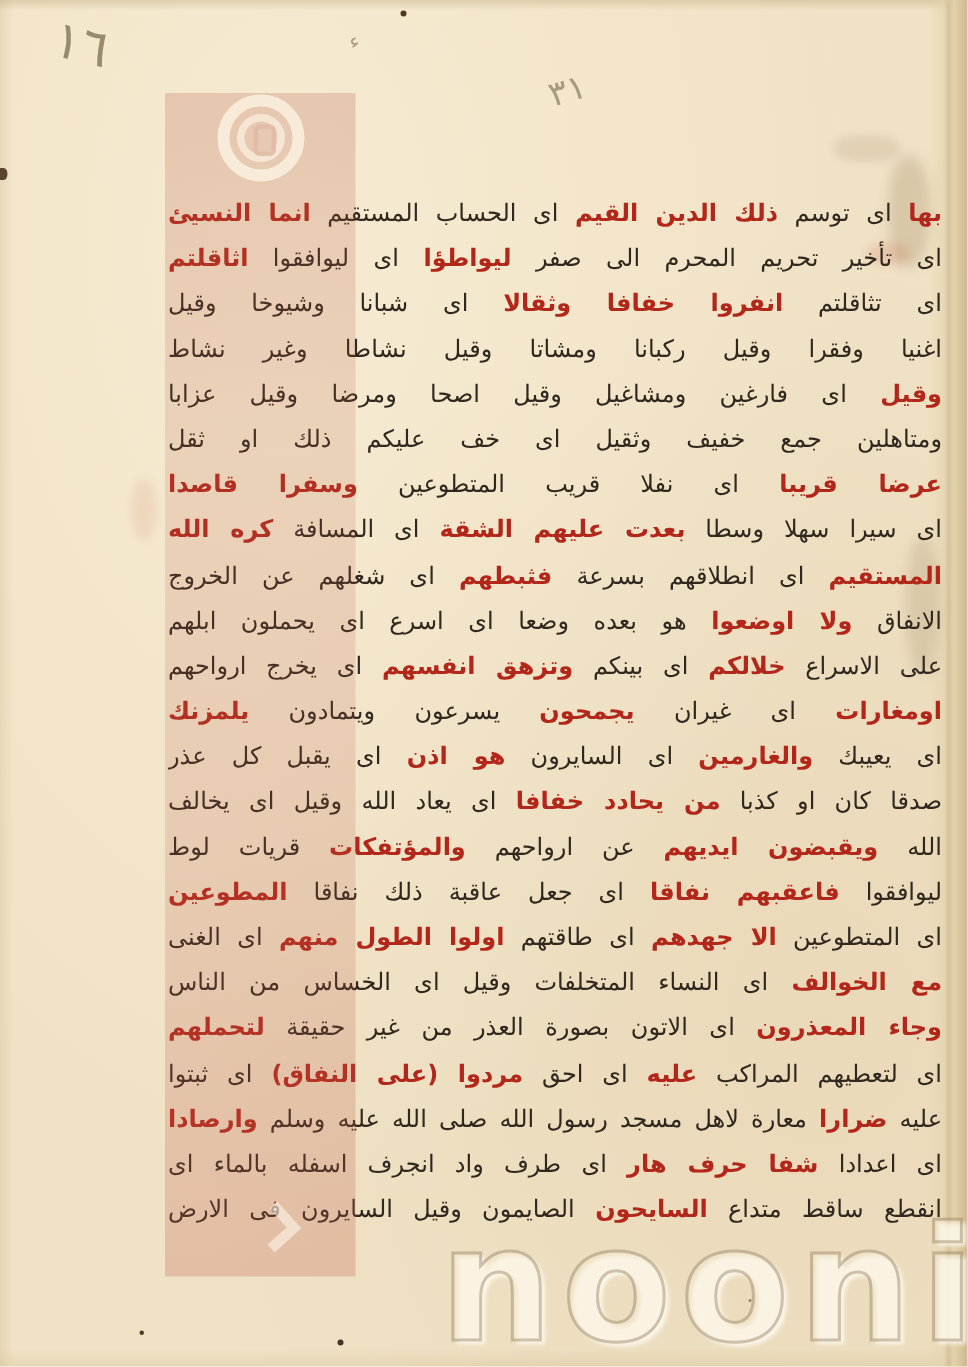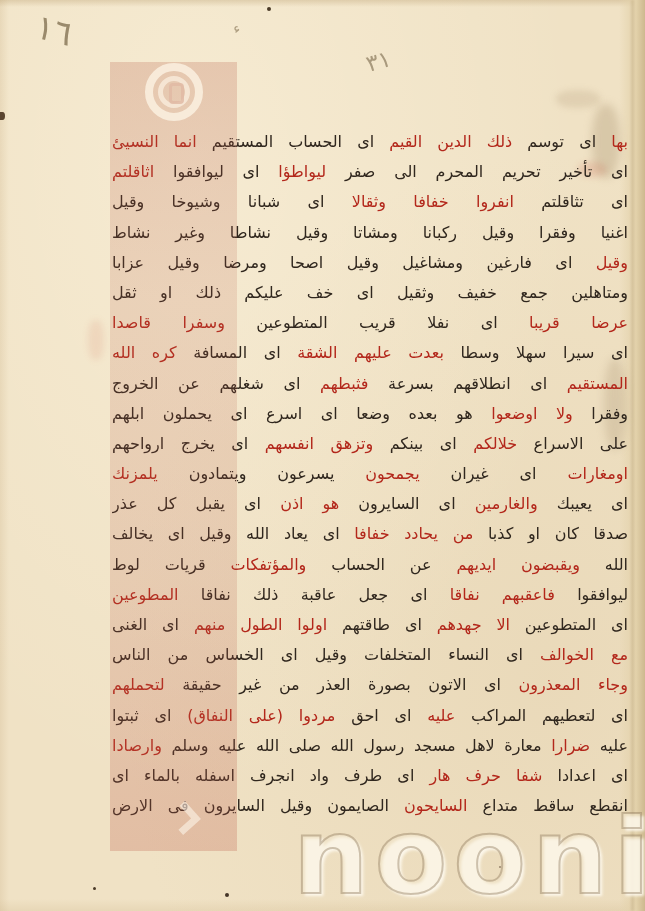--- a/index.html
+++ b/index.html
@@ -45,21 +45,21 @@
   .s1{left:267px;top:7px;width:4px;height:4px;background:#4a3a28;}
   .s2{left:0px;top:112px;width:5px;height:8px;background:#5a4530;border-radius:0 50% 50% 0;}
   .s3{left:93px;top:887px;width:3px;height:3px;background:#4a3a28;}
   .s4{left:225px;top:893px;width:4px;height:4px;background:#443527;}
   .s5{left:499px;top:866px;width:2px;height:2px;background:rgba(80,60,40,0.55);}
   
   .text-block{position:absolute;left:112px;top:127px;width:516px;z-index:2;}
   .line{height:30.2px;line-height:30.2px;font-size:16px;text-align:justify;
     text-align-last:justify;overflow:hidden;}
   .ink{color:#30271e;}
-  .red{color:#b3271b;font-weight:400;}
+  .red{color:#b3271b;font-weight:700;}
   
   .chevron-wm{position:absolute;left:172px;top:806px;width:17px;height:17px;
     border-top:7px solid rgba(255,249,238,0.55);border-right:7px solid rgba(255,249,238,0.55);
     transform:rotate(48deg);z-index:4;}
   
   .text-wm{position:absolute;left:293px;top:804px;z-index:4;pointer-events:none;
     font-size:106px;font-weight:700;letter-spacing:6px;line-height:1;
     color:rgba(244,234,212,0.30);
     -webkit-text-stroke:2px rgba(138,116,86,0.40);
     text-shadow:3px 3px 3px rgba(255,251,242,0.85);}
@@ -89,26 +89,26 @@
   <div class="text-block" dir="rtl">
       <div class="line"><span class="red">بها</span> <span class="ink">اى توسم</span> <span class="red">ذلك الدين القيم</span> <span class="ink">اى الحساب المستقيم</span> <span class="red">انما النسيئ</span></div>
       <div class="line"><span class="ink">اى تأخير تحريم المحرم الى صفر</span> <span class="red">ليواطؤا</span> <span class="ink">اى ليوافقوا</span> <span class="red">اثاقلتم</span></div>
       <div class="line"><span class="ink">اى تثاقلتم</span> <span class="red">انفروا خفافا وثقالا</span> <span class="ink">اى شبانا وشيوخا وقيل</span></div>
       <div class="line"><span class="ink">اغنيا وفقرا وقيل ركبانا ومشاتا وقيل نشاطا وغير نشاط</span></div>
       <div class="line"><span class="red">وقيل</span> <span class="ink">اى فارغين ومشاغيل وقيل اصحا ومرضا وقيل عزابا</span></div>
       <div class="line"><span class="ink">ومتاهلين جمع خفيف وثقيل اى خف عليكم ذلك او ثقل</span></div>
       <div class="line"><span class="red">عرضا قريبا</span> <span class="ink">اى نفلا قريب المتطوعين</span> <span class="red">وسفرا قاصدا</span></div>
       <div class="line"><span class="ink">اى سيرا سهلا وسطا</span> <span class="red">بعدت عليهم الشقة</span> <span class="ink">اى المسافة</span> <span class="red">كره الله</span></div>
       <div class="line"><span class="red">المستقيم</span> <span class="ink">اى انطلاقهم بسرعة</span> <span class="red">فثبطهم</span> <span class="ink">اى شغلهم عن الخروج</span></div>
-      <div class="line"><span class="ink">وفقرا</span> <span class="red">ولا اوضعوا</span> <span class="ink">هو بعده وضعا اى اسرع اى يحملون ابلهم</span></div>
+      <div class="line"><span class="ink">الانفاق</span> <span class="red">ولا اوضعوا</span> <span class="ink">هو بعده وضعا اى اسرع اى يحملون ابلهم</span></div>
       <div class="line"><span class="ink">على الاسراع</span> <span class="red">خلالكم</span> <span class="ink">اى بينكم</span> <span class="red">وتزهق انفسهم</span> <span class="ink">اى يخرج ارواحهم</span></div>
       <div class="line"><span class="red">اومغارات</span> <span class="ink">اى غيران</span> <span class="red">يجمحون</span> <span class="ink">يسرعون ويتمادون</span> <span class="red">يلمزنك</span></div>
       <div class="line"><span class="ink">اى يعيبك</span> <span class="red">والغارمين</span> <span class="ink">اى السايرون</span> <span class="red">هو اذن</span> <span class="ink">اى يقبل كل عذر</span></div>
       <div class="line"><span class="ink">صدقا كان او كذبا</span> <span class="red">من يحادد خفافا</span> <span class="ink">اى يعاد الله وقيل اى يخالف</span></div>
-      <div class="line"><span class="ink">الله</span> <span class="red">ويقبضون ايديهم</span> <span class="ink">عن الحساب</span> <span class="red">والمؤتفكات</span> <span class="ink">قريات لوط</span></div>
+      <div class="line"><span class="ink">الله</span> <span class="red">ويقبضون ايديهم</span> <span class="ink">عن ارواحهم</span> <span class="red">والمؤتفكات</span> <span class="ink">قريات لوط</span></div>
       <div class="line"><span class="ink">ليوافقوا</span> <span class="red">فاعقبهم نفاقا</span> <span class="ink">اى جعل عاقبة ذلك نفاقا</span> <span class="red">المطوعين</span></div>
       <div class="line"><span class="ink">اى المتطوعين</span> <span class="red">الا جهدهم</span> <span class="ink">اى طاقتهم</span> <span class="red">اولوا الطول منهم</span> <span class="ink">اى الغنى</span></div>
       <div class="line"><span class="red">مع الخوالف</span> <span class="ink">اى النساء المتخلفات وقيل اى الخساس من الناس</span></div>
       <div class="line"><span class="red">وجاء المعذرون</span> <span class="ink">اى الاتون بصورة العذر من غير حقيقة</span> <span class="red">لتحملهم</span></div>
       <div class="line"><span class="ink">اى لتعطيهم المراكب</span> <span class="red">عليه</span> <span class="ink">اى احق</span> <span class="red">مردوا (على النفاق)</span> <span class="ink">اى ثبتوا</span></div>
       <div class="line"><span class="ink">عليه</span> <span class="red">ضرارا</span> <span class="ink">معارة لاهل مسجد رسول الله صلى الله عليه وسلم</span> <span class="red">وارصادا</span></div>
       <div class="line"><span class="ink">اى اعدادا</span> <span class="red">شفا حرف هار</span> <span class="ink">اى طرف واد انجرف اسفله بالماء اى</span></div>
       <div class="line"><span class="ink">انقطع ساقط متداع</span> <span class="red">السايحون</span> <span class="ink">الصايمون وقيل السايرون فى الارض</span></div>
     </div>
 

